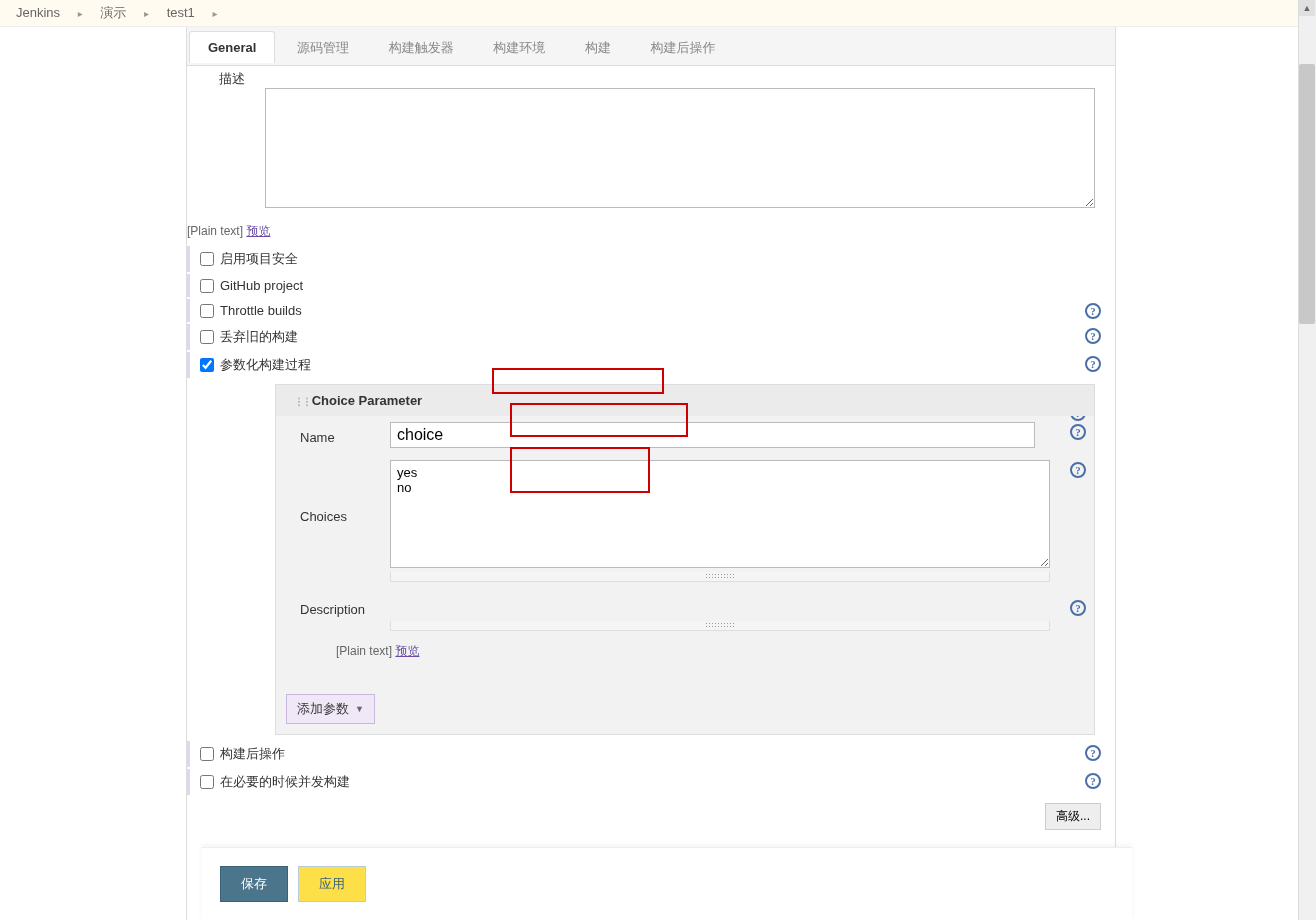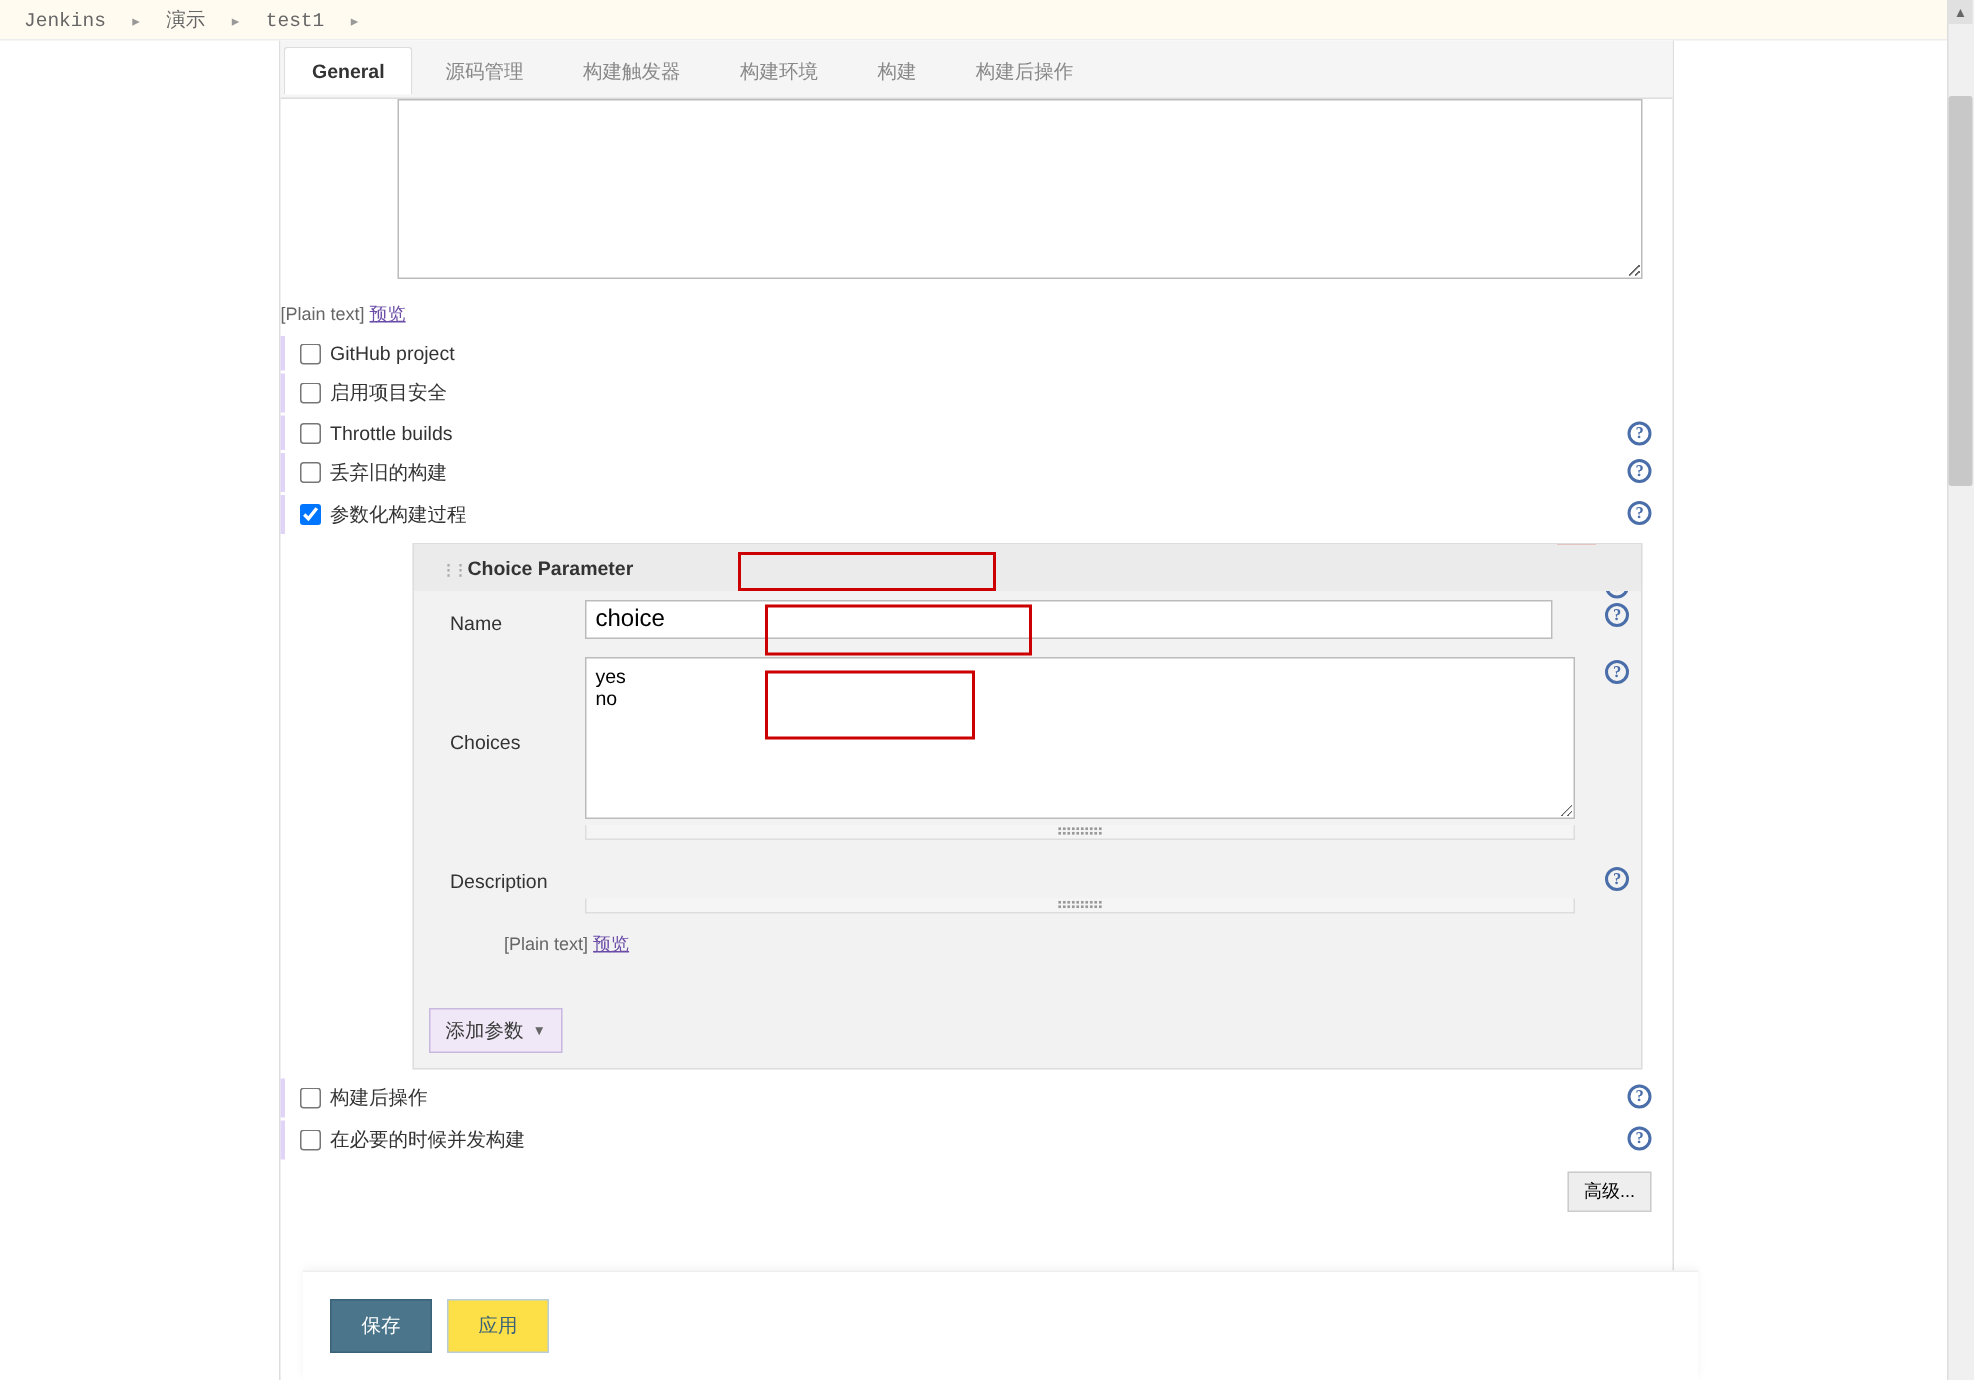--- a/index.html
+++ b/index.html
@@ -15,21 +15,20 @@
     }
     .breadcrumb {
       background: #fffbf0;
       border-bottom: 1px solid #eee;
       padding: 4px 16px;
       font-size: 13px;
     }
     .breadcrumb a {
       color: #666;
       text-decoration: none;
-      font-family: Liberation Mono, monospace;
     }
     .breadcrumb-sep {
       display: inline-block;
       margin: 0 14px;
       color: #999;
       font-size: 10px;
     }
     .main-content {
       margin-left: 186px;
       width: 930px;
@@ -312,38 +311,41 @@
     <span class="tab active">General</span>
     <span class="tab">源码管理</span>
     <span class="tab">构建触发器</span>
     <span class="tab">构建环境</span>
     <span class="tab">构建</span>
     <span class="tab">构建后操作</span>
   </div>
 
   <div class="form-area">
 
+    <div class="desc-row">
+      <span style="margin-left:14px">描述</span>
+    </div>
     <div class="desc-box" style="padding-left:0;">
       <textarea style=""></textarea>
     </div>
     <div class="plaintext-row">
       <span>[Plain text]</span>
       <a href="#">预览</a>
     </div>
 
     <div class="option-container">
       <div class="option-row">
         <input type="checkbox" style="">
+        <label>启用项目安全</label>
+      </div>
+    </div>
+    <div class="option-container">
+      <div class="option-row">
+        <input type="checkbox" style="">
         <label>GitHub project</label>
-      </div>
-    </div>
-    <div class="option-container">
-      <div class="option-row">
-        <input type="checkbox" style="">
-        <label>启用项目安全</label>
       </div>
     </div>
     <div class="option-container">
       <div class="option-row">
         <input type="checkbox" style="">
         <label>Throttle builds</label>
       </div>
       <span class="help-icon" style="top:4px">?</span>
     </div>
     <div class="option-container">

